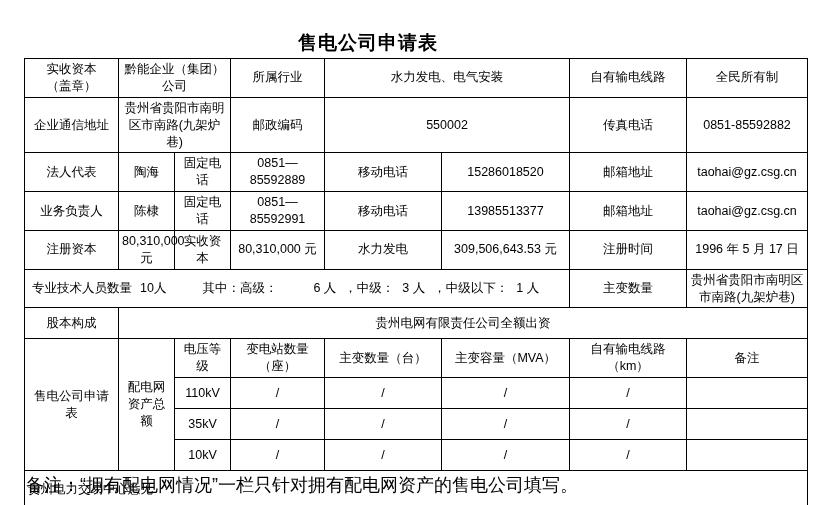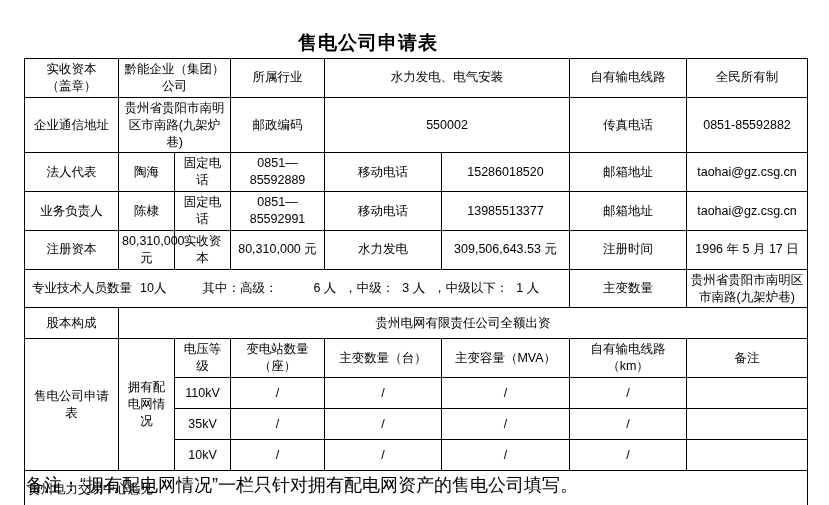--- a/index.html
+++ b/index.html
@@ -173,21 +173,21 @@
         <td class="tall">贵州省贵阳市南明区市南路(九架炉巷)</td>
       </tr>
 
       <tr>
         <td>股本构成</td>
         <td colspan="7">贵州电网有限责任公司全额出资</td>
       </tr>
 
       <tr>
         <td rowspan="4" class="tall">售电公司申请表</td>
-        <td rowspan="4" class="tall">拥有配电网情况</td>
+        <td rowspan="4" class="tall">配电网资产总额</td>
         <td>电压等级</td>
         <td>变电站数量（座）</td>
         <td>主变数量（台）</td>
         <td>主变容量（MVA）</td>
         <td>自有输电线路（km）</td>
         <td>备注</td>
       </tr>
 
       <tr>
         <td>110kV</td>

